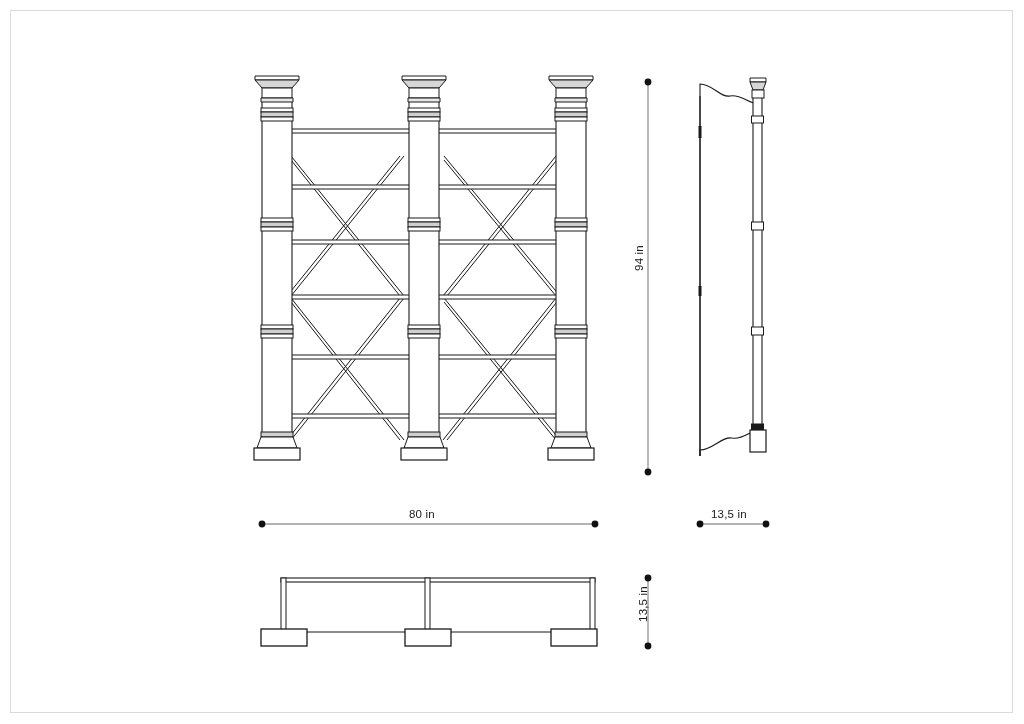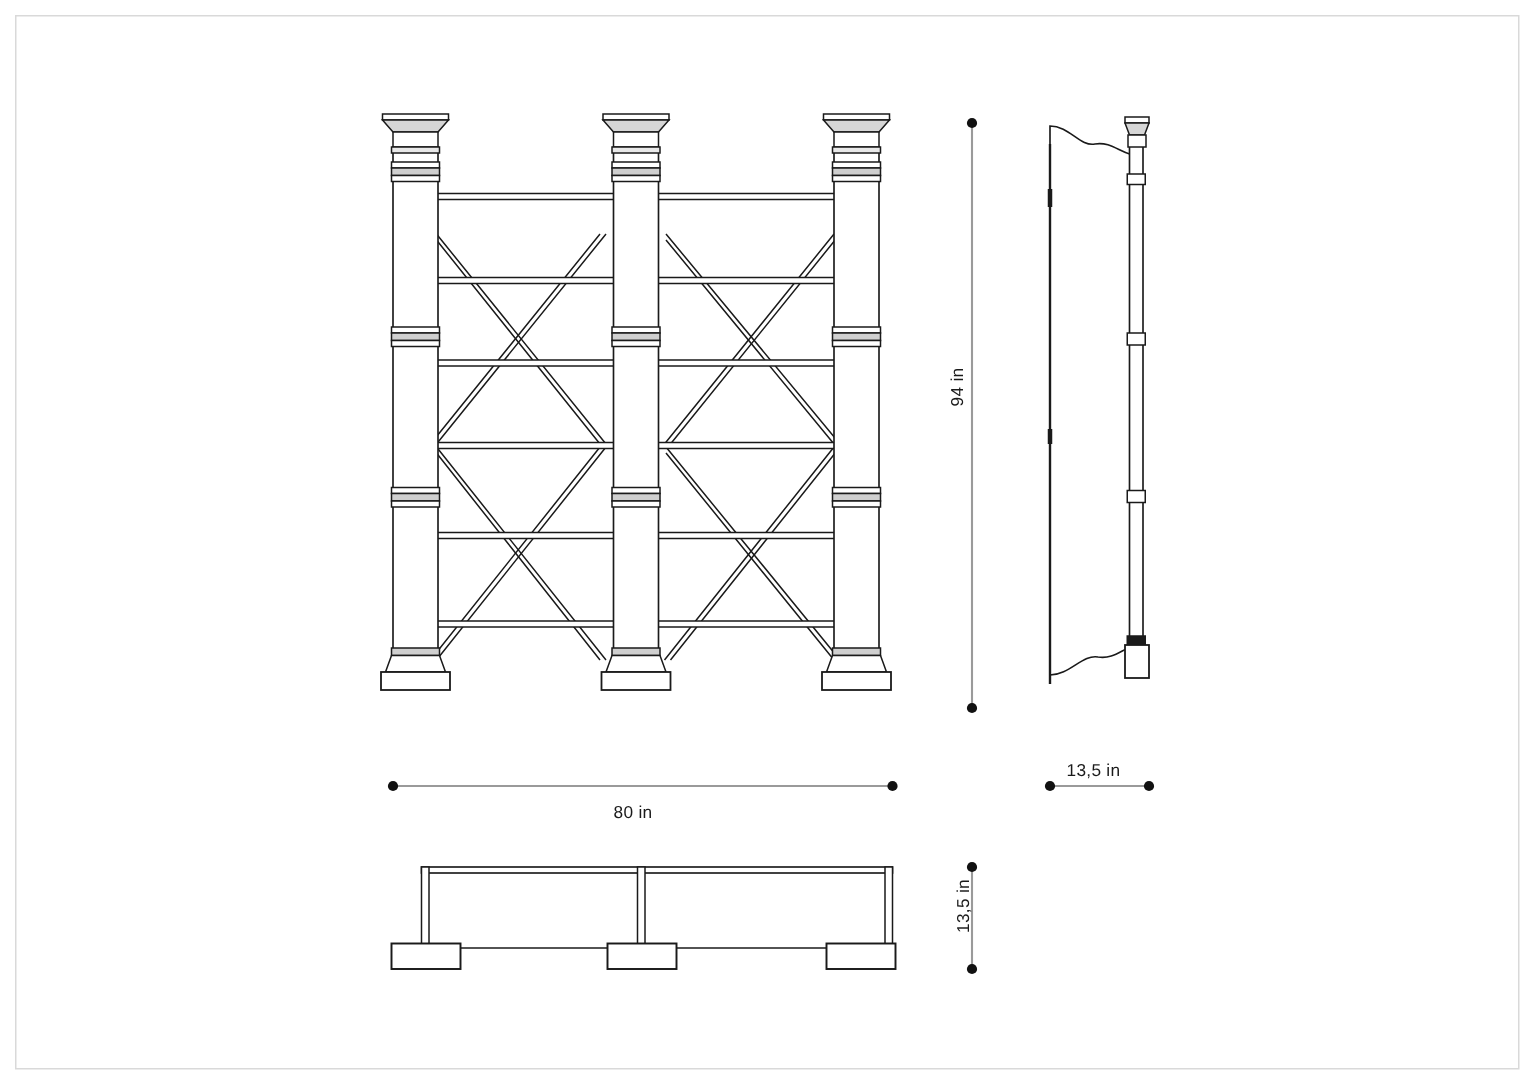--- a/index.html
+++ b/index.html
@@ -13,21 +13,21 @@
     position:absolute;left:10px;top:10px;width:1003px;height:703px;
     border:1px solid #d9d9d9;box-sizing:border-box;
   }
   svg{position:absolute;left:0;top:0;width:1024px;height:724px;}
   .dimlabel{
     position:absolute;font-size:11.5px;color:#1a1a1a;
     letter-spacing:.2px;white-space:nowrap;
   }
   .vert{transform-origin:center center;}
   .l-94{left:626px;top:252px;transform:rotate(-90deg);}
-  .l-80{left:409px;top:508px;margin-top:28px;}
+  .l-80{left:409px;top:508px;}
   .l-135s{left:711px;top:508px;}
   .l-135p{left:625px;top:598px;transform:rotate(-90deg);}
 </style>
 </head>
 <body>
 
 <div id="sheet">
 
   <div class="frame"></div>
 

